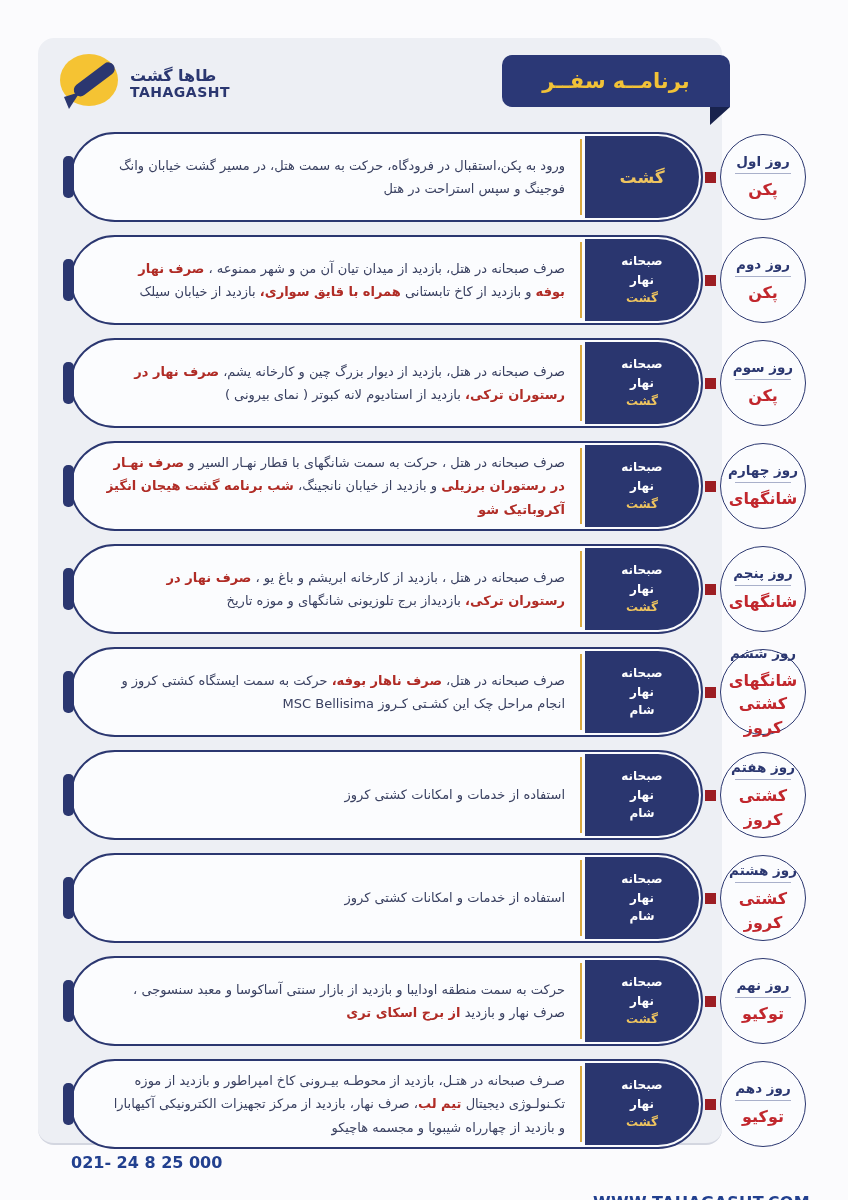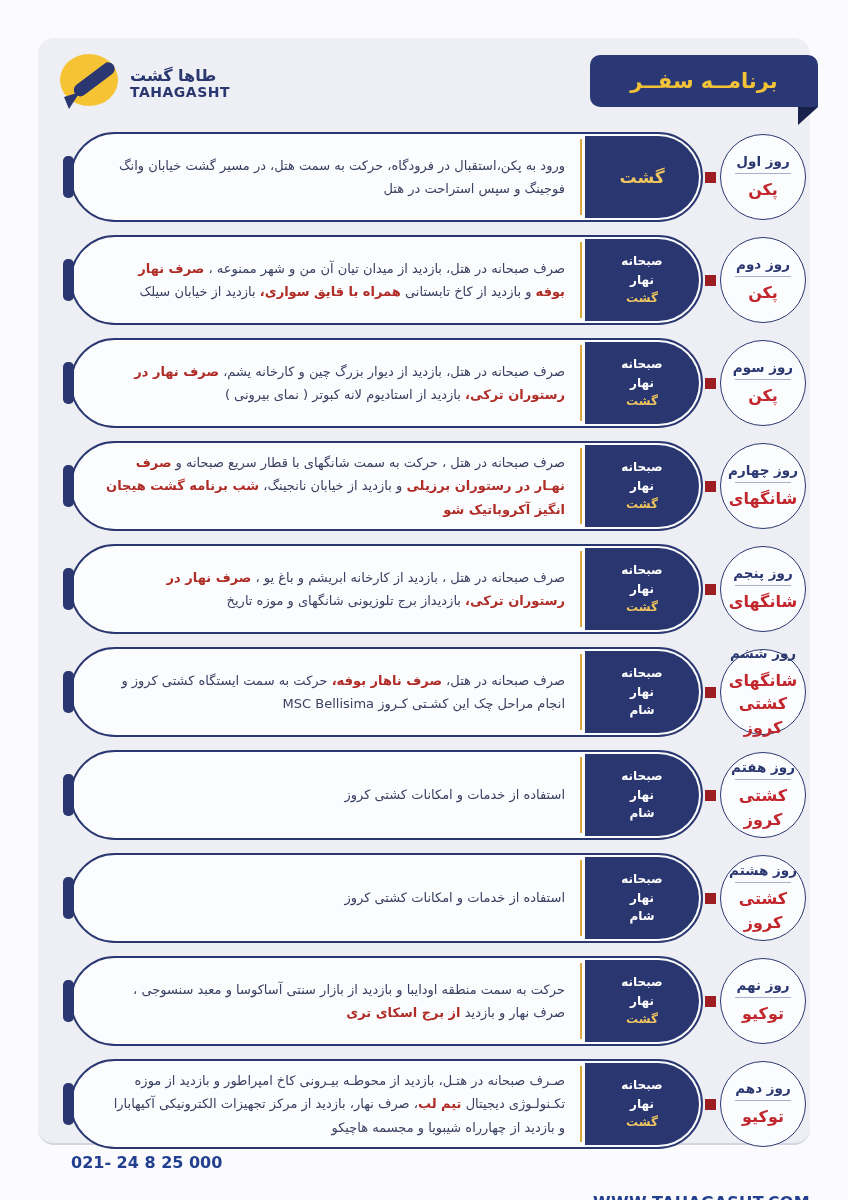--- a/index.html
+++ b/index.html
@@ -8,21 +8,21 @@
     --red:#b02c26; --red-day:#c1272d; --sq:#9c1d22;
     --panel:#edeff4; --capsule:#fbfcfe; --txt:#3a4161; --footer-blue:#22408f;
   }
   *{margin:0;padding:0;box-sizing:border-box;}
   html,body{width:848px;height:1200px;}
   body{
     position:relative;background:#fbfbfd;overflow:hidden;
     font-family:"DejaVu Sans","Liberation Sans",sans-serif;
   }
   .panel{
-    position:absolute;left:38px;top:38px;width:772px;height:1107px;
+    position:absolute;left:38px;top:38px;width:684px;height:1107px;
     background:var(--panel);border-radius:16px;
     border-bottom:2px solid #d3d6e0;
   }
   
   .logo-wrap{position:absolute;left:18px;top:14px;display:flex;align-items:center;gap:8px;}
   .logo-text{display:flex;flex-direction:column;align-items:flex-start;line-height:1.05;}
   .logo-fa{color:var(--navy);font-weight:bold;font-size:16px;direction:rtl;}
   .logo-en{color:var(--navy);font-weight:bold;font-size:14px;letter-spacing:.5px;}
   .ribbon{
     position:absolute;top:17px;right:-8px;width:228px;height:52px;
@@ -167,21 +167,21 @@
       <div class="day-divider"></div>
       <div class="day-subs">
             <div>پکن</div>
           </div>
     </div>
   </div>
 
   <div class="row">
     <div class="capsule">
       <div class="desc">
-        <div class="desc-text"><span>صرف صبحانه در هتل ، حرکت به سمت شانگهای با قطار سریع صبحانه و </span><span class="rd">صرف نهـار در رستوران برزیلی</span><span> و بازدید از خیابان نانجینگ، </span><span class="rd">شب برنامه گشت هیجان انگیز آکروباتیک شو</span></div>
+        <div class="desc-text"><span>صرف صبحانه در هتل ، حرکت به سمت شانگهای با قطار نهـار السیر و </span><span class="rd">صرف نهـار در رستوران برزیلی</span><span> و بازدید از خیابان نانجینگ، </span><span class="rd">شب برنامه گشت هیجان انگیز آکروباتیک شو</span></div>
       </div>
       <div class="gold-line"></div>
       <div class="meal-block meals">
             <div>صبحانه</div>
             <div>نهار</div>
             <div class="gold">گشت</div>
           </div>
     </div>
     <div class="bookmark"></div>
     <div class="connector"></div>

